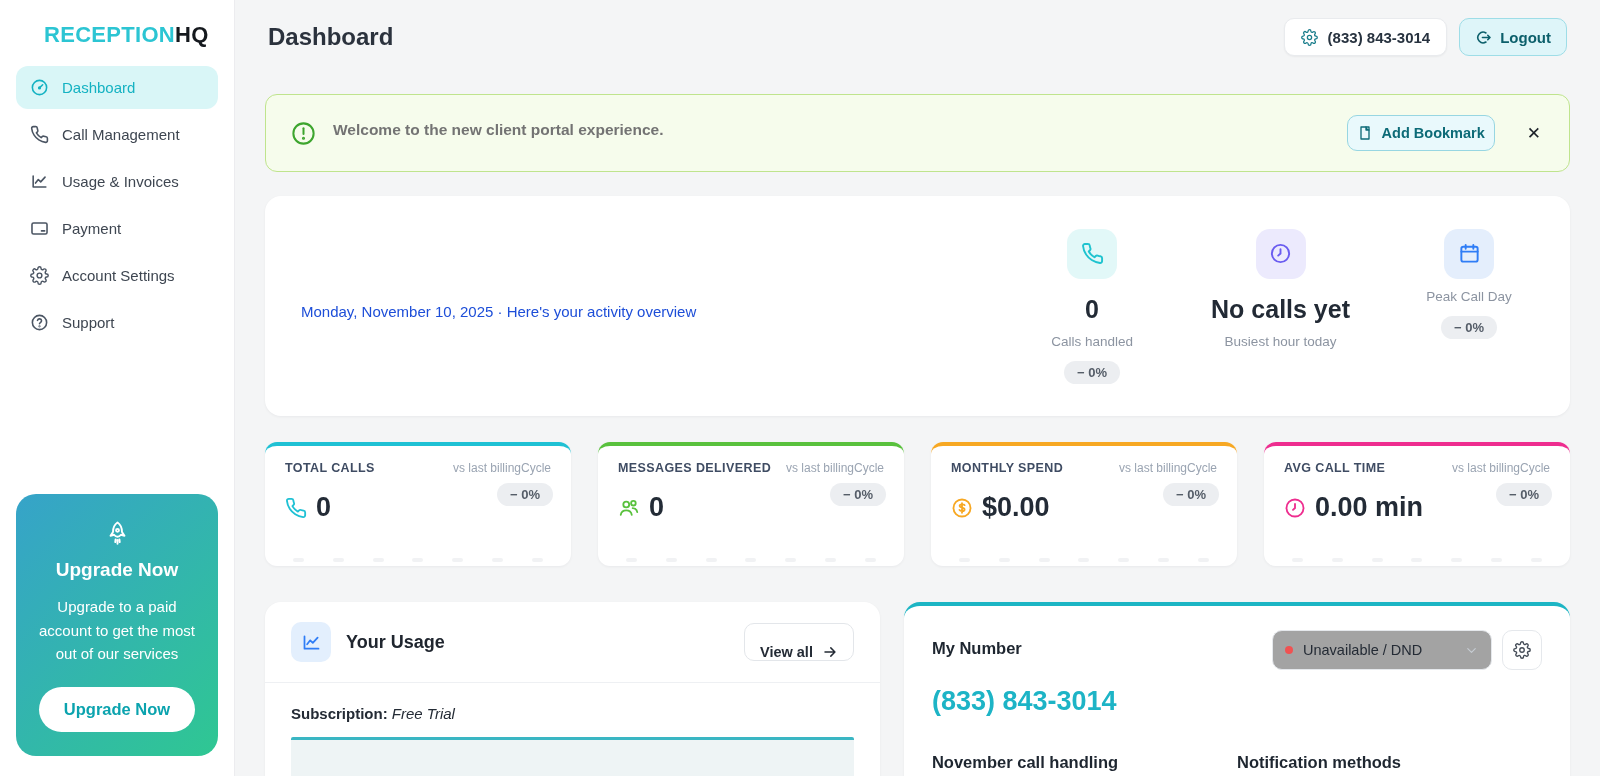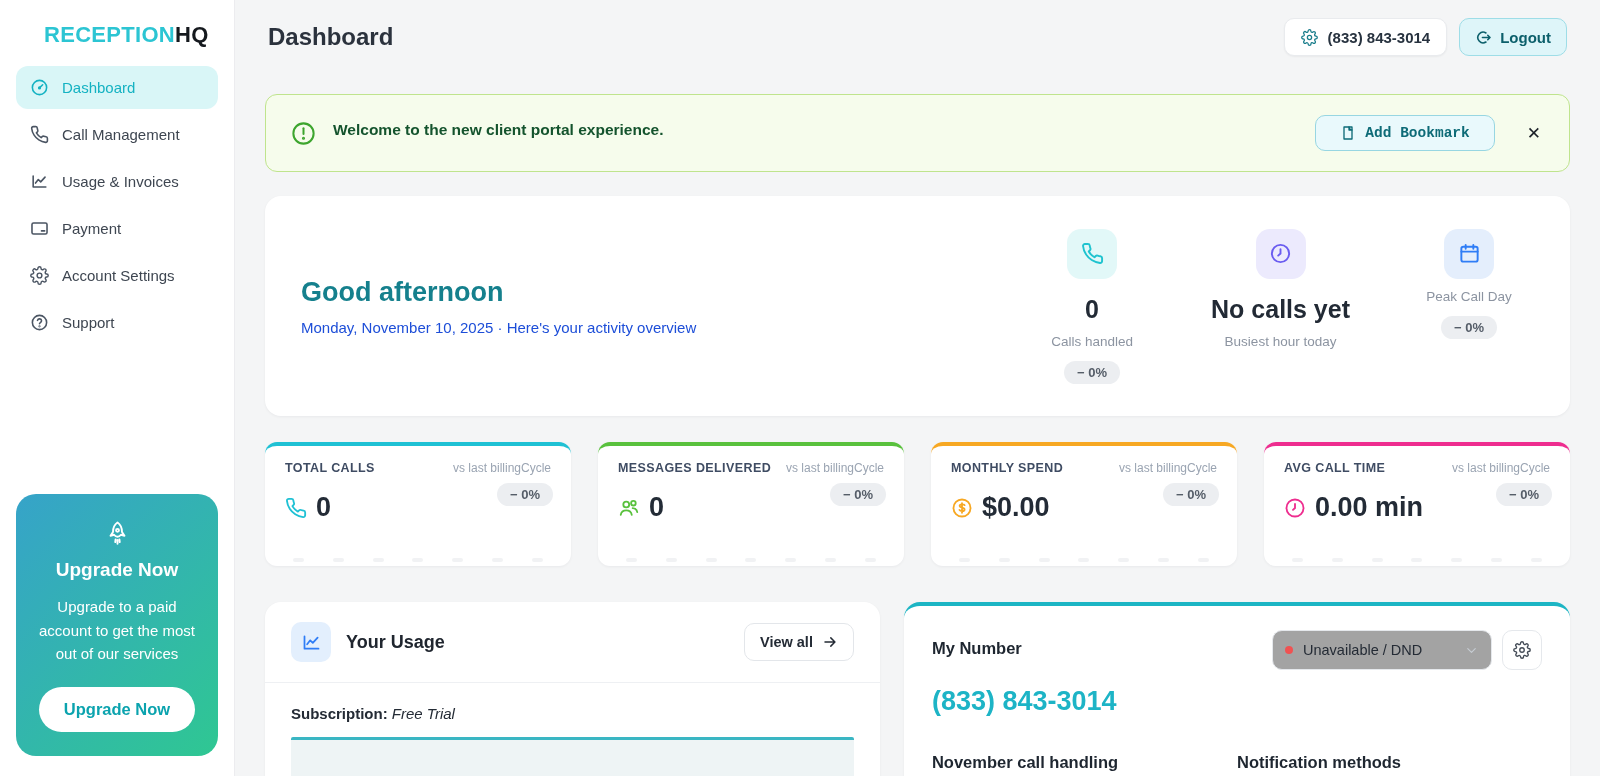--- a/index.html
+++ b/index.html
@@ -58,26 +58,26 @@
     cursor:pointer; font-family:inherit;
   }
 
   
   .banner {
     margin-top:20px; background:#f6fcec; border:1px solid #bfe48d; border-radius:12px;
     padding:20px 24px; display:flex; align-items:center; gap:16px;
   }
   .banner-ic { color:#3da52e; flex:none; }
   .banner-text { flex:1; }
-  .banner-title { font-size:15.5px; font-weight:700; color:#14532d; margin-bottom:6px; }
+  .banner-title { font-size:15.5px; font-weight:700; color:#737373; margin-bottom:6px; }
   .banner-sub { font-size:15px; color:#39414c; }
   .bookmark-btn {
     background:#e9f9fc; border:1px solid #97d6e2; color:#0d6b77; border-radius:10px; height:36px;
-    padding:0 24px; display:flex; align-items:center; gap:9px; font-size:14.5px; font-weight:700;
-    cursor:pointer; font-family:Liberation Mono, monospace;
+    padding:0 9px; display:flex; align-items:center; gap:9px; font-size:14.5px; font-weight:700;
+    cursor:pointer; font-family:Liberation Sans, sans-serif;
   }
   .banner-close { background:none; border:none; font-size:17px; color:#1d2229; margin-left:16px; margin-right:4px; cursor:pointer; font-family:inherit; }
 
   
   .greeting {
     margin-top:24px; background:#fff; border-radius:16px; padding:30px 36px;
     display:flex; align-items:center; box-shadow:0 1px 3px rgba(16,24,40,.05);
     height:220px;
   }
   .greet-left { flex:1; }
@@ -111,21 +111,21 @@
   .stat-dots i { width:11px; height:4px; border-radius:3px; background:#f1f2f4; }
 
   
   .bottom-row { display:flex; gap:24px; margin-top:36px; }
   .usage-card { flex:1.008; background:#fff; border-radius:16px; height:280px; box-shadow:0 1px 3px rgba(16,24,40,.05); }
   .usage-head { display:flex; align-items:center; gap:15px; padding:20px 26px; border-bottom:1px solid #eef0f3; }
   .usage-icon { width:40px; height:40px; border-radius:10px; background:#e3effd; color:#2f7df6; display:flex; align-items:center; justify-content:center; flex:none; }
   .usage-title { font-size:18px; font-weight:700; color:#20262f; flex:1; }
   .viewall-btn {
     background:#fff; border:1px solid #e3e6ea; border-radius:10px; height:38px; padding:0 15px;
-    display:flex; align-items:center; gap:9px; font-size:14.5px; font-weight:700; color:#242b35;
+    display:flex; align-items:flex-end; gap:9px; font-size:14.5px; font-weight:700; color:#242b35;
     cursor:pointer; font-family:inherit;
   }
   .usage-body { padding:22px 26px 0; }
   .subscription { font-size:15px; color:#242b35; }
   .subscription .lbl { font-weight:700; }
   .subscription .val { font-style:italic; }
   .usage-box { margin-top:15px; border-top:3px solid #3ab6c3; background:#eef4f5; height:70px; border-radius:2px; }
 
   .number-card {
     flex:1; background:#fff; border-radius:16px; border-top:4px solid #1cb5c4;
@@ -270,21 +270,20 @@
             <path d="M13.5 3v4.5H18" fill="currentColor"></path>
           </svg>
       </span>
       <span>Add Bookmark</span>
     </button>
     <button class="banner-close">✕</button>
   </div>
 
   <section class="greeting">
     <div class="greet-left">
-      <div class="greet-title">Good afternoon</div>
       <div class="greet-sub">Monday, November 10, 2025 · Here's your activity overview</div>
     </div>
     <div class="greet-stats">
 
       <div class="gstat">
         <div class="gstat-icon teal">
           <svg width="23" height="23" viewBox="0 0 24 24" fill="none" stroke="currentColor" stroke-width="2" stroke-linecap="round" stroke-linejoin="round">
               <path d="M22 16.92v3a2 2 0 0 1-2.18 2 19.79 19.79 0 0 1-8.63-3.07 19.5 19.5 0 0 1-6-6A19.79 19.79 0 0 1 2.12 4.18 2 2 0 0 1 4.11 2h3a2 2 0 0 1 2 1.72c.13.96.36 1.9.7 2.81a2 2 0 0 1-.45 2.11L8.09 9.91a16 16 0 0 0 6 6l1.27-1.27a2 2 0 0 1 2.11-.45c.91.34 1.85.57 2.81.7A2 2 0 0 1 22 16.92z"></path>
             </svg>
         </div>

